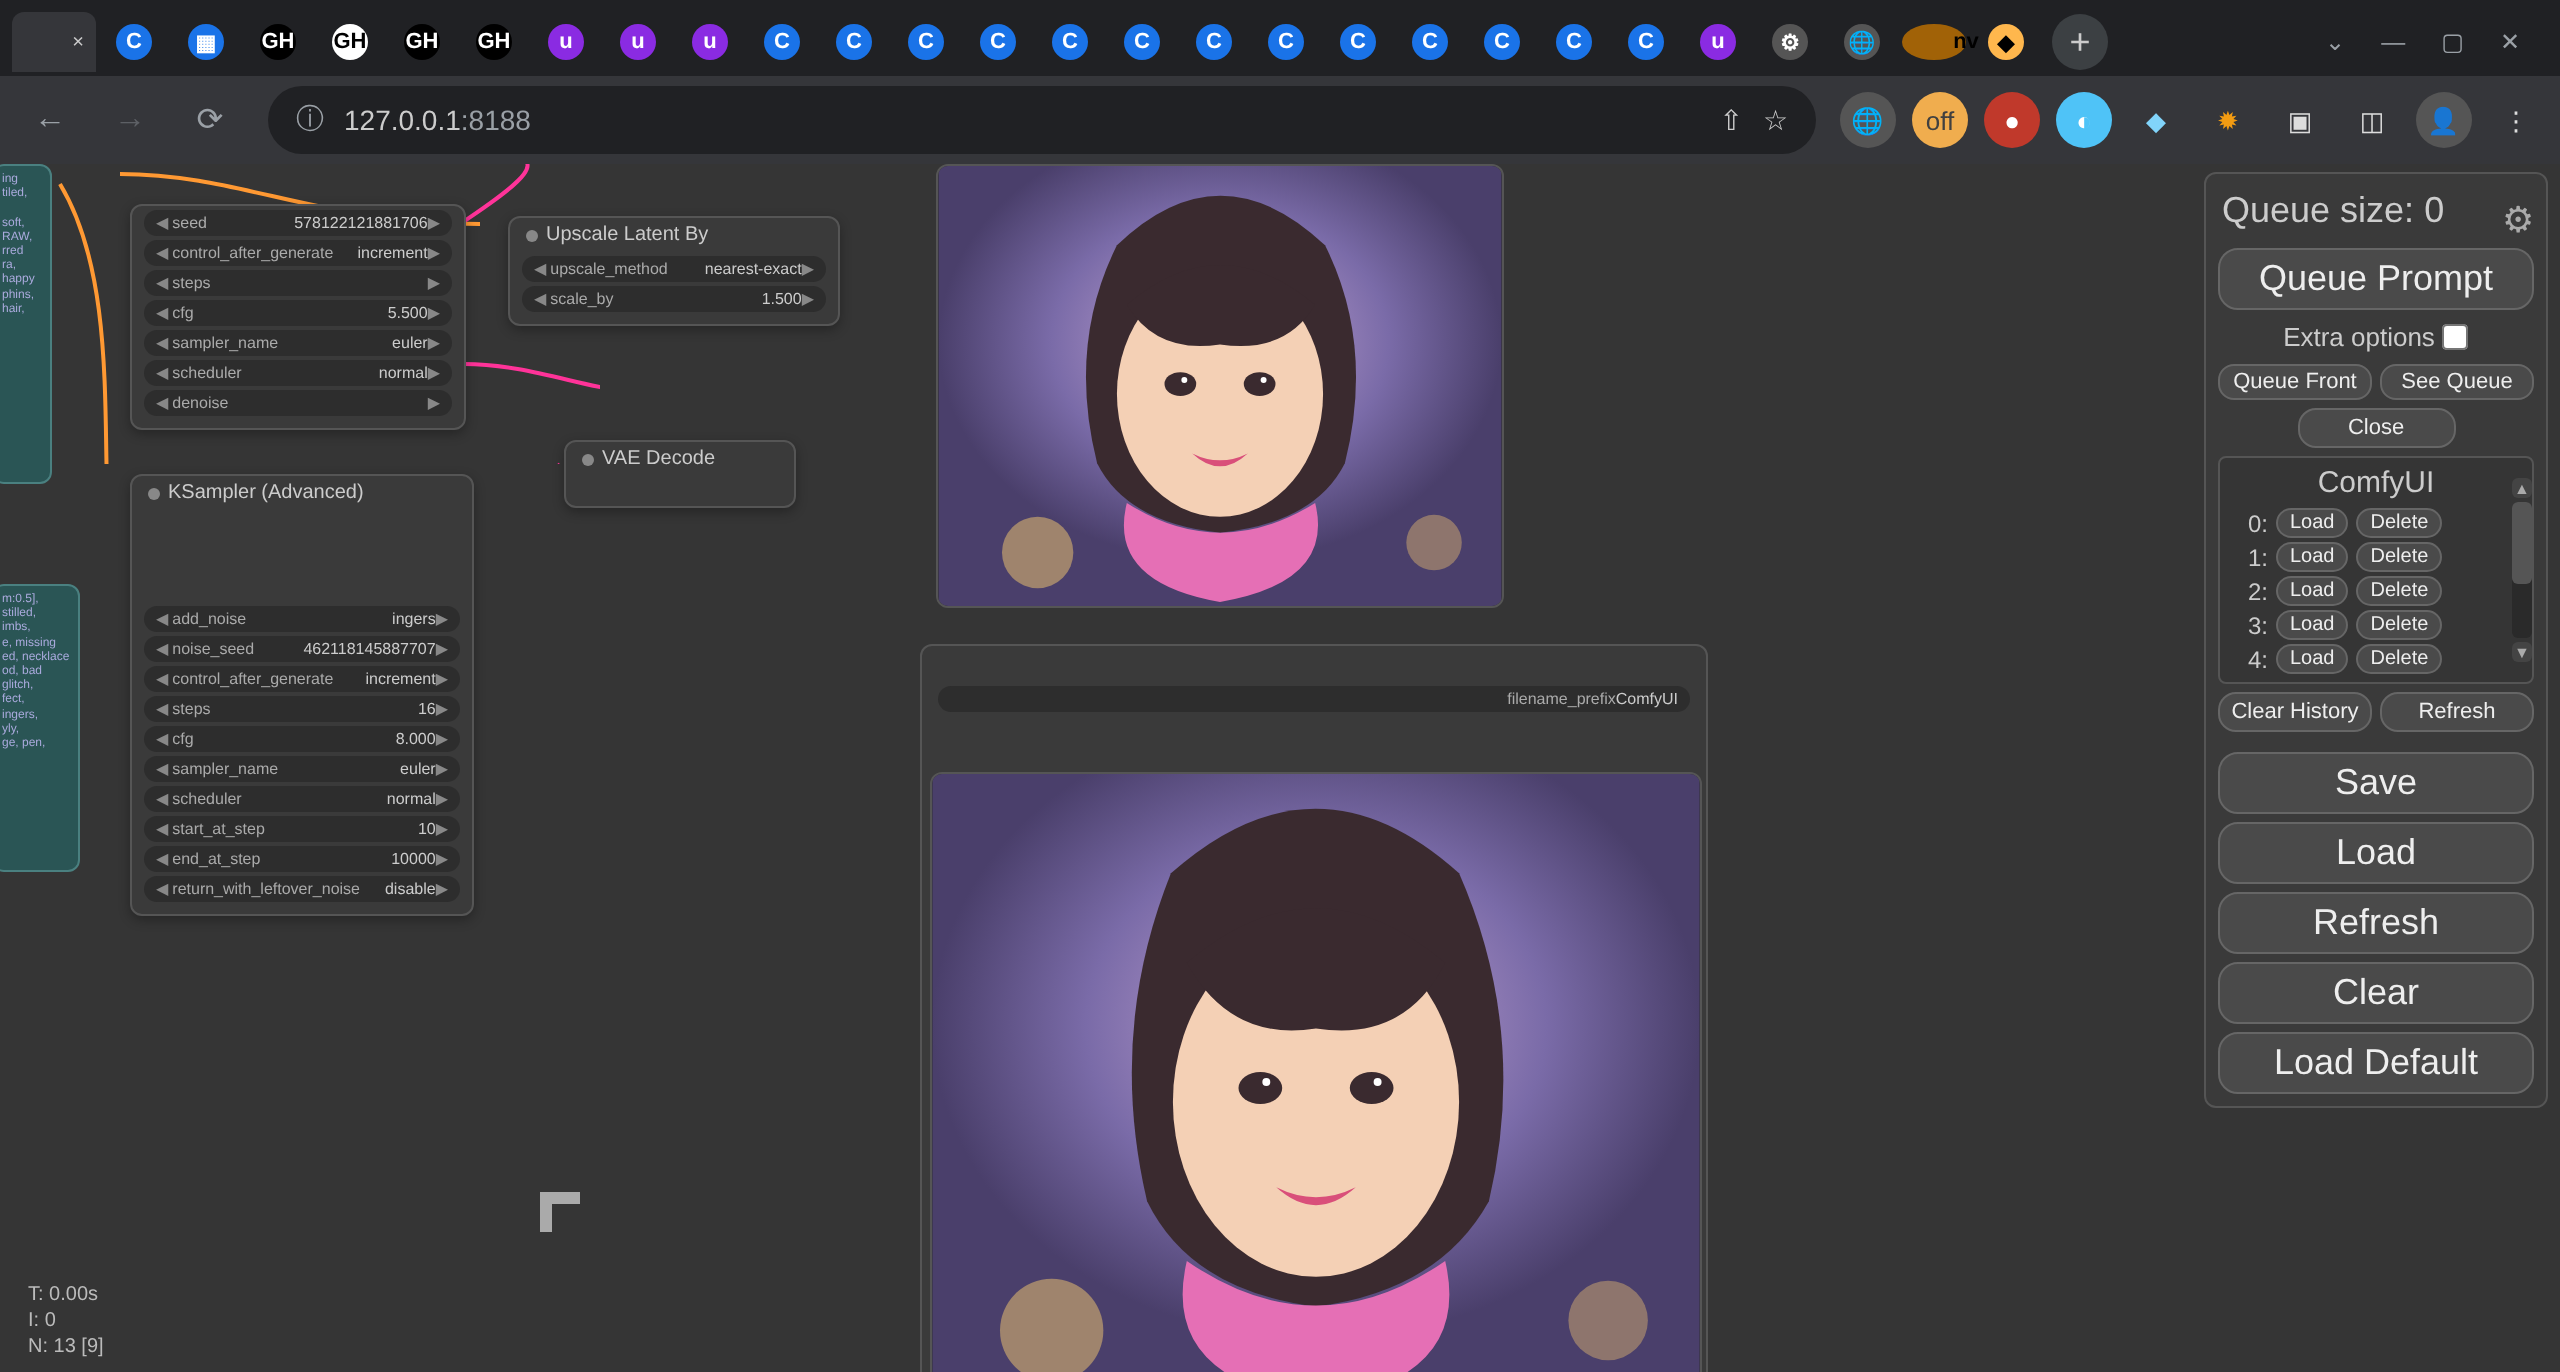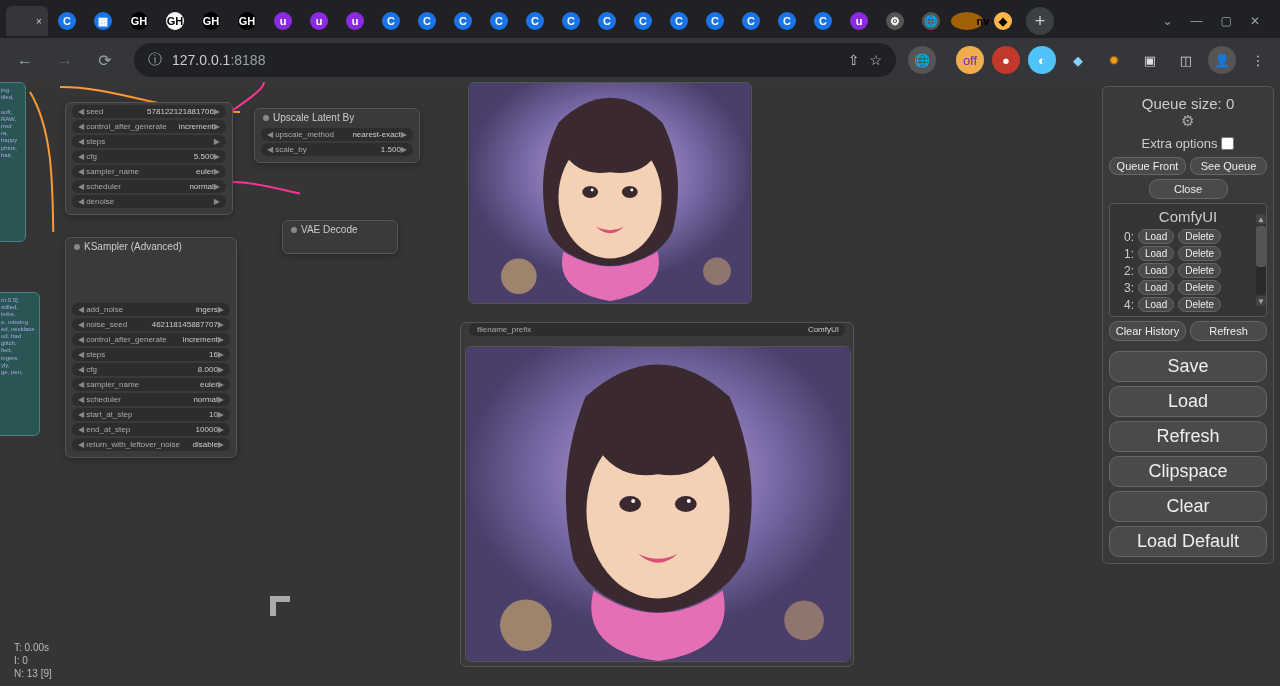--- a/index.html
+++ b/index.html
@@ -151,21 +151,21 @@
   .face-svg { width:100%; height:100%; display:block; }
 
   
   .save-node {
     position:absolute;
     background:#3a3a3a;
     border:1px solid #555;
     border-radius:6px;
     font-size:9px;
   }
-  .save-node .widget { margin:0 8px; }
+  .save-node .widget { margin:20px 8px;text-align:right; }
 
   
   .wires {
     position:absolute; inset:0; pointer-events:none;
   }
 
   
   .panel {
     position:absolute;
     top:4px; right:6px;
@@ -175,21 +175,21 @@
     border-radius:6px;
     padding:6px;
     font-size:13px;
     color:#ddd;
     display:flex;
     flex-direction:column;
     gap:4px;
   }
   .queue-size {
     display:flex; justify-content:space-between; align-items:center;
-    font-size:15px; color:#ccc; padding:2px 2px 4px;flex-direction:column;
+    font-size:18px; color:#ccc; padding:2px 2px 4px;
   }
   .gear { width:14px;height:14px;color:#aaa; }
   .btn {
     background:#4a4a4a;
     border:1px solid #666;
     border-radius:10px;
     padding:4px 2px;
     text-align:center;
     cursor:pointer;
     font-size:18px;
@@ -356,21 +356,21 @@
     <div class="url-bar">
       <span style="color:#9aa0a6">ⓘ</span>
       <span class="url-text">
         <span>127.0.0.1</span><span class="port">:8188</span>
       </span>
       <span style="margin-left:auto">⇧</span>
       <span>☆</span>
     </div>
     <div class="ext-icons" id="ext-icons">
         <div class="ext-icon" style="background: rgb(85, 85, 85); color: rgb(255, 255, 255);">🌐</div>
-        <div class="ext-icon" style="background: rgb(240, 173, 78); color: #6d28d9; margin-left: 12px;">off</div>
+        <div class="ext-icon" style="background: rgb(240, 173, 78); color: #404040;">off</div>
         <div class="ext-icon" style="background: rgb(192, 57, 43); color: rgb(255, 255, 255);">●</div>
         <div class="ext-icon" style="background: rgb(79, 195, 247); color: rgb(255, 255, 255);">◐</div>
         <div class="ext-icon" style="background: transparent; color: rgb(129, 212, 250);">◆</div>
         <div class="ext-icon" style="background: transparent; color: rgb(243, 156, 18);">✹</div>
         <div class="ext-icon" style="background: transparent; color: rgb(221, 221, 221);">▣</div>
         <div class="ext-icon" style="background: transparent; color: rgb(221, 221, 221);">◫</div>
         <div class="ext-icon" style="background: rgb(85, 85, 85); color: rgb(255, 255, 255);">👤</div>
         <div class="ext-icon" style="background: transparent; color: rgb(221, 221, 221);">⋮</div>
       </div>
   </div>
@@ -633,20 +633,21 @@
   </div>
 
   <div class="panel">
     <div class="queue-size">
       <span>
         <span>Queue size:</span>
         <span>0</span>
       </span>
       <span class="gear">⚙</span>
     </div>
+    <div class="btn">Queue Prompt</div>
     <div class="extra-row">
       <span>Extra options</span>
       <input type="checkbox" style="">
     </div>
     <div class="row2">
       <div class="btn small">Queue Front</div>
       <div class="btn small">See Queue</div>
     </div>
     <div class="btn med" style="width:50%;margin:0 auto">Close</div>
 
@@ -688,18 +689,17 @@
     </div>
     <div class="row2">
       <div class="btn med">Clear History</div>
       <div class="btn med">Refresh</div>
     </div>
 
     <div class="sep"></div>
     <div class="btn">Save</div>
     <div class="btn">Load</div>
     <div class="btn">Refresh</div>
-    <div class="btn">Clipspace</div>
     <div class="btn">Clear</div>
     <div class="btn">Load Default</div>
   </div>
 
 </div>
 
 </body></html>

